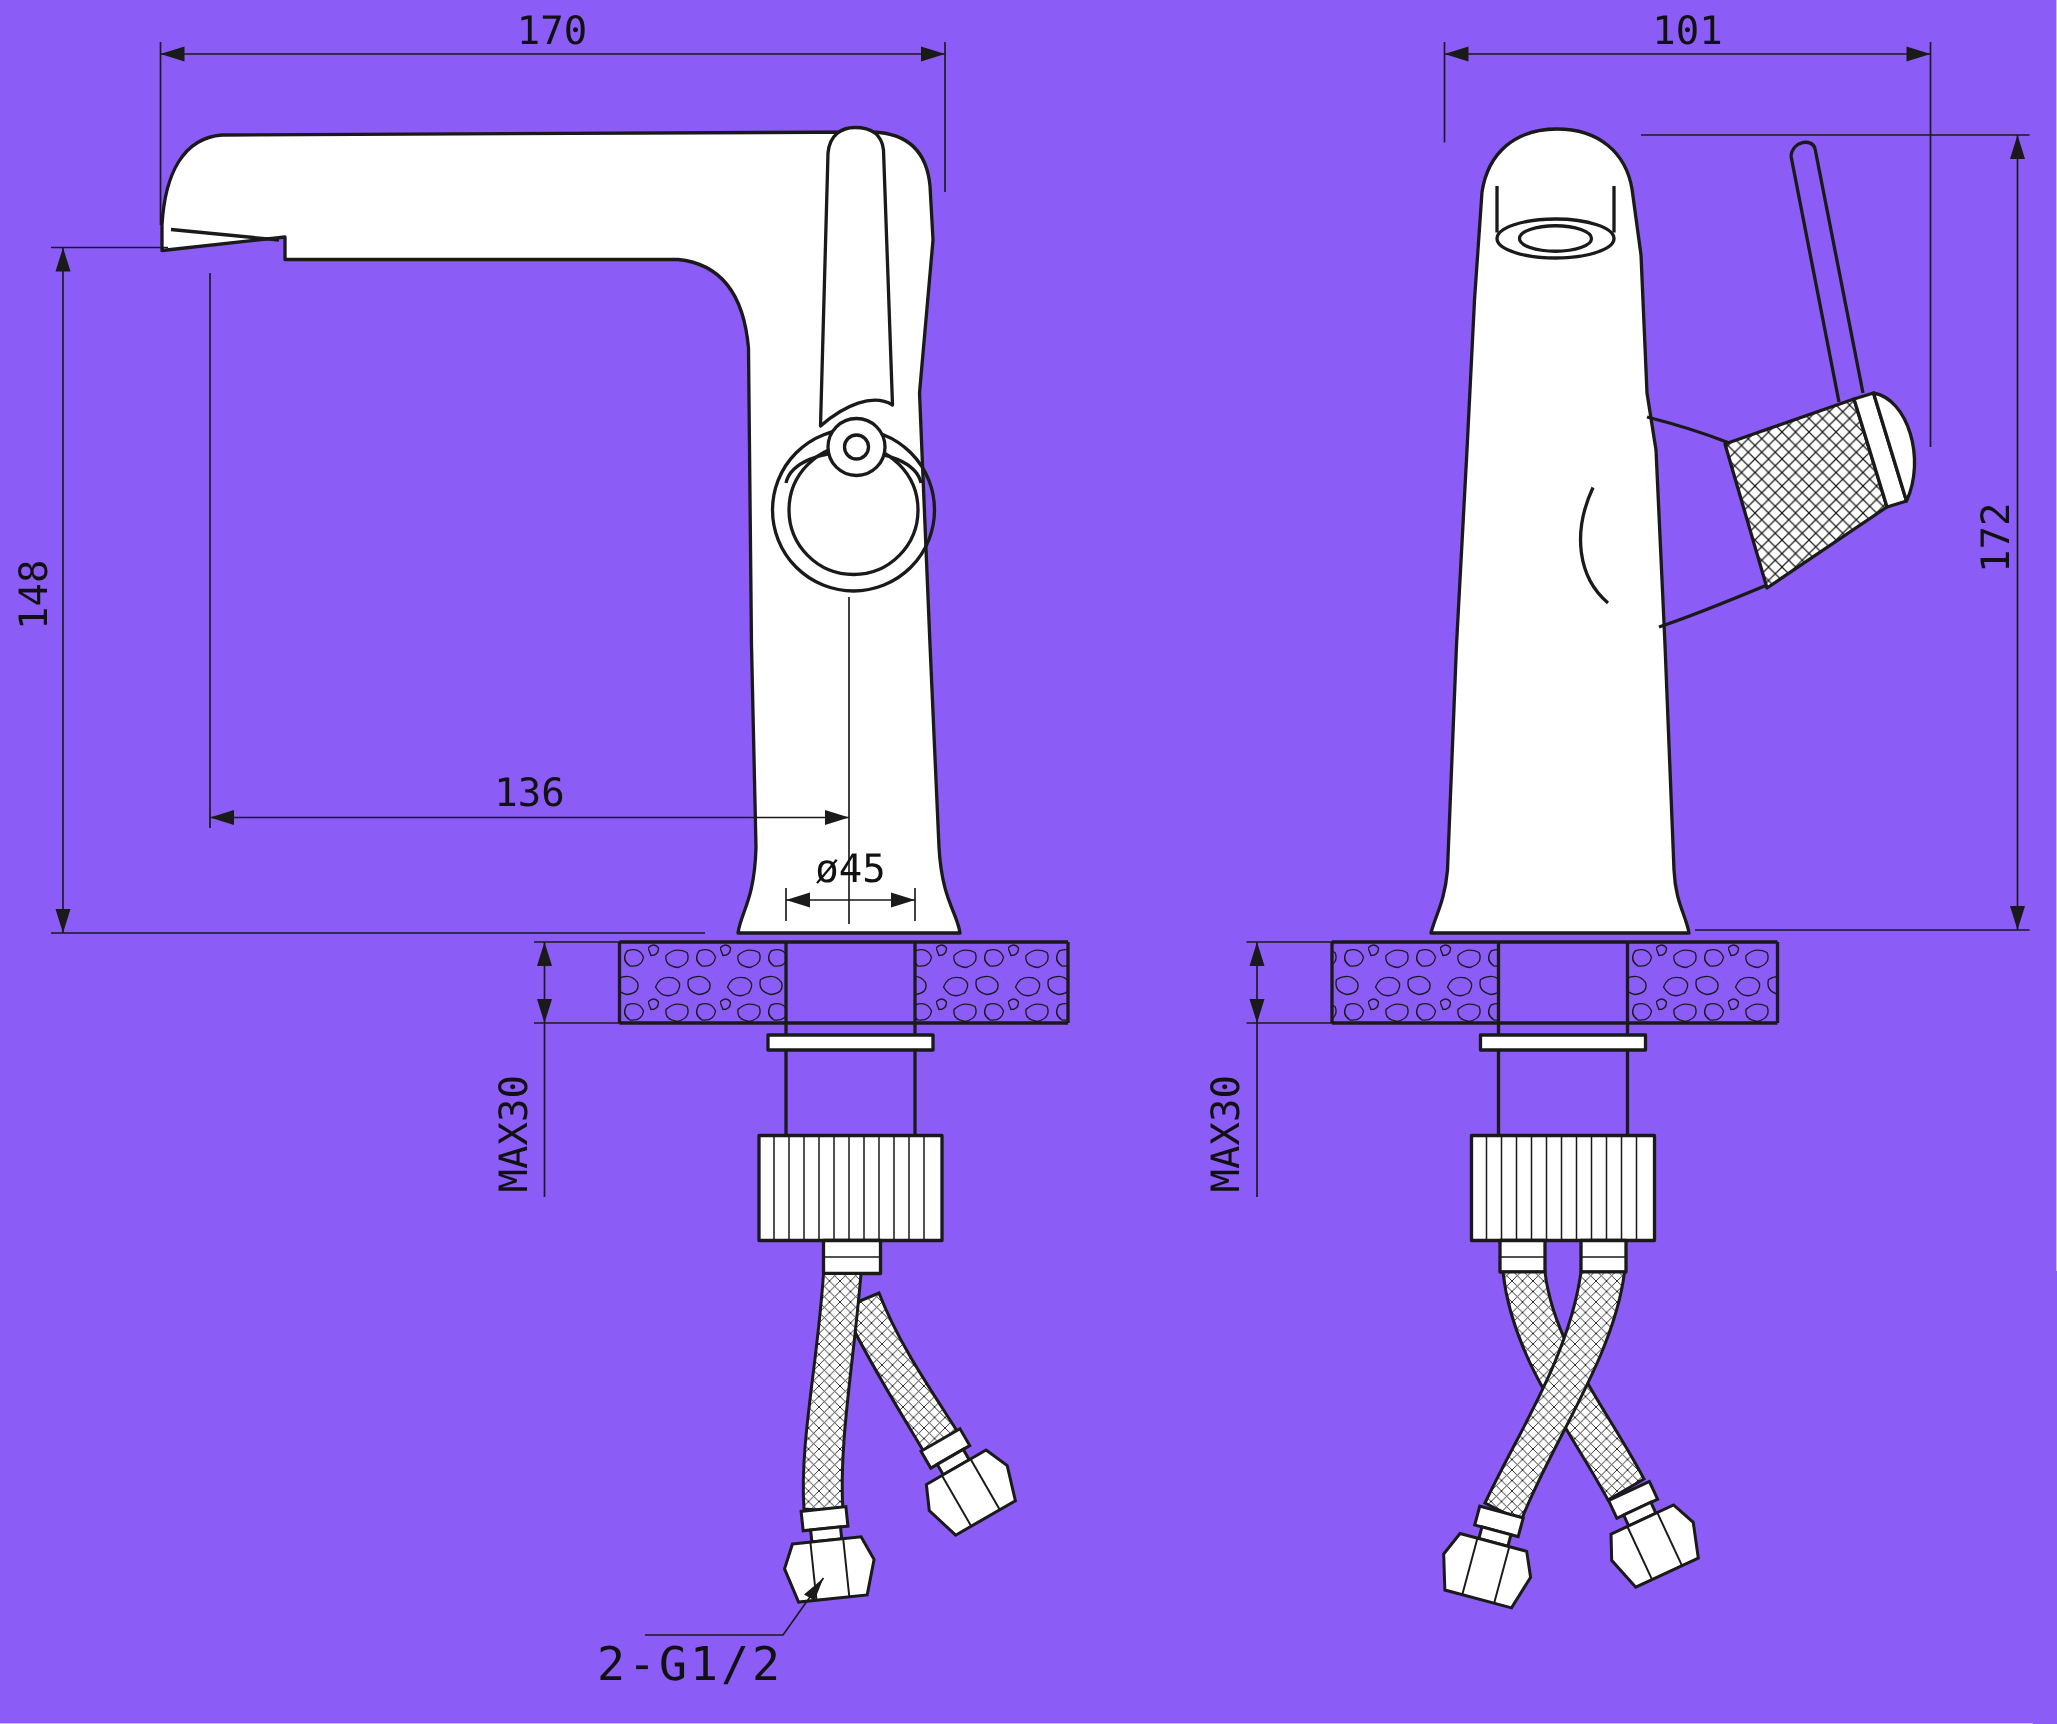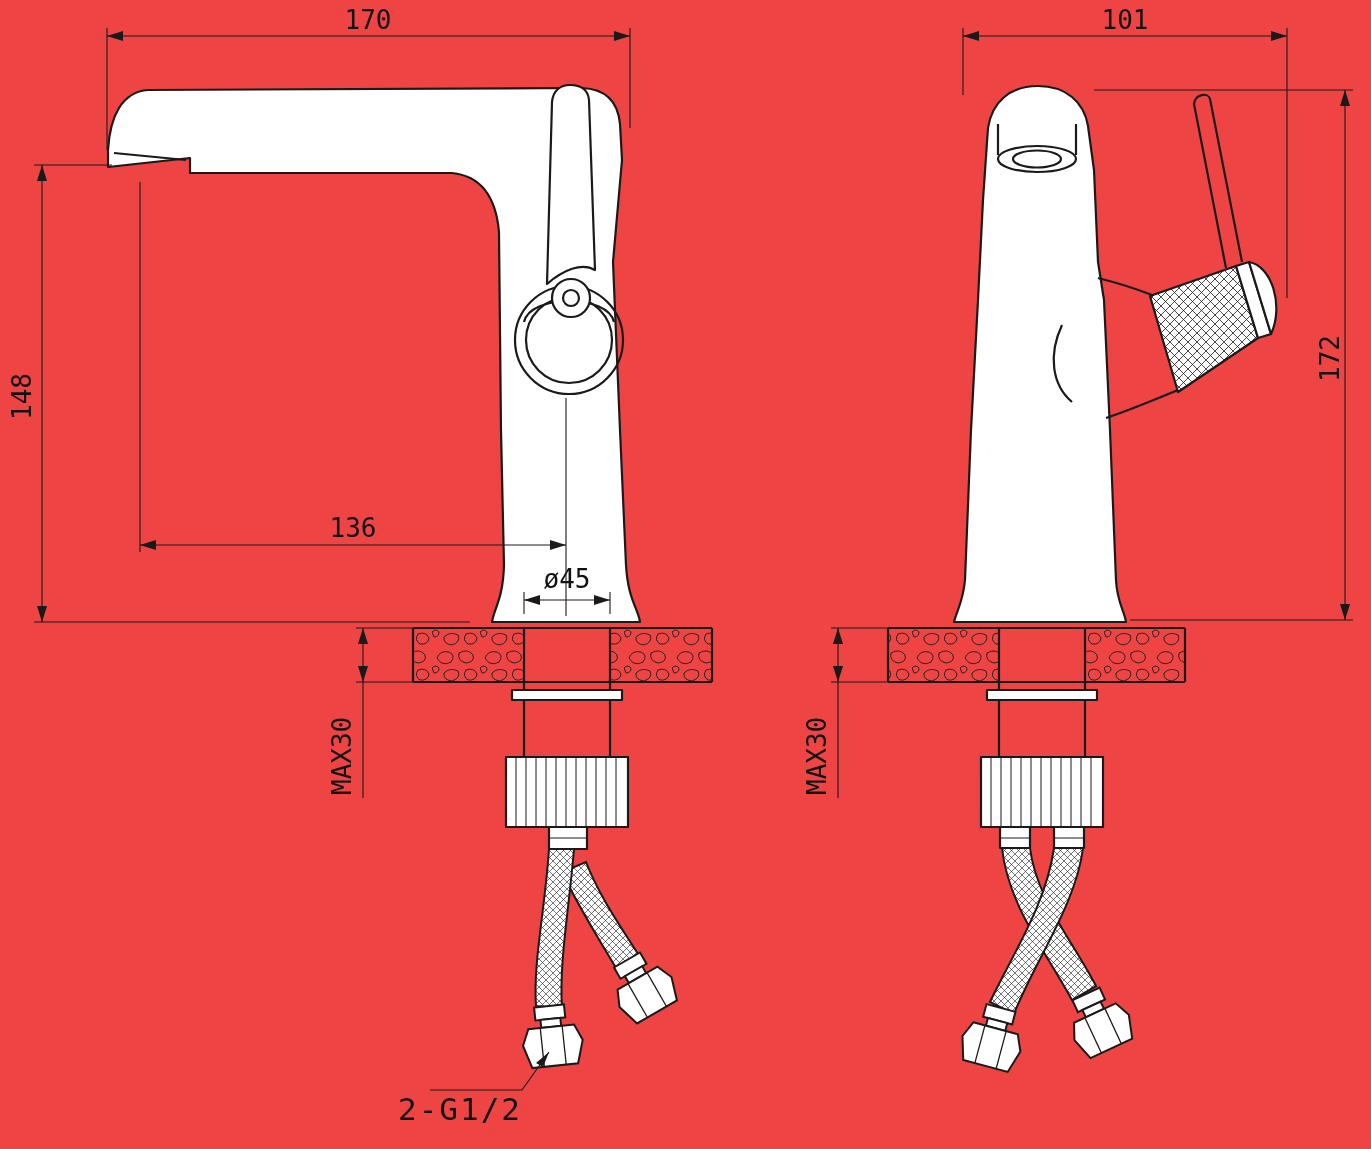--- a/index.html
+++ b/index.html
@@ -1,16 +1,16 @@
 <!DOCTYPE html>
 <html><head>
 <meta charset="utf-8">
 <style>
   html,body{margin:0;padding:0;background:#ffffff;}
-  .canvas{width:1371px;height:1149px;background:#ef4444;position:relative;overflow:hidden;}
+  .canvas{width:1371px;height:1149px;background:#8b5cf6;position:relative;overflow:hidden;}
   svg{display:block;}
   .o{fill:#ffffff;stroke:#1a1a1a;stroke-width:2.2;stroke-linejoin:round;}
   .l{fill:none;stroke:#1a1a1a;stroke-width:2.2;stroke-linejoin:round;}
   .t{fill:none;stroke:#1a1a1a;stroke-width:1.1;}
   .rib{fill:none;stroke:#1a1a1a;stroke-width:1;}
   .arrow{fill:#1a1a1a;stroke:none;}
   .hoseW{fill:#ffffff;stroke:none;}
   .hoseP{fill:url(#braid);stroke:#1a1a1a;stroke-width:2;}
   text{font-family:"DejaVu Sans Mono","Liberation Mono",monospace;font-size:26px;fill:#111111;}
   .big{font-size:31px;letter-spacing:2px;}

